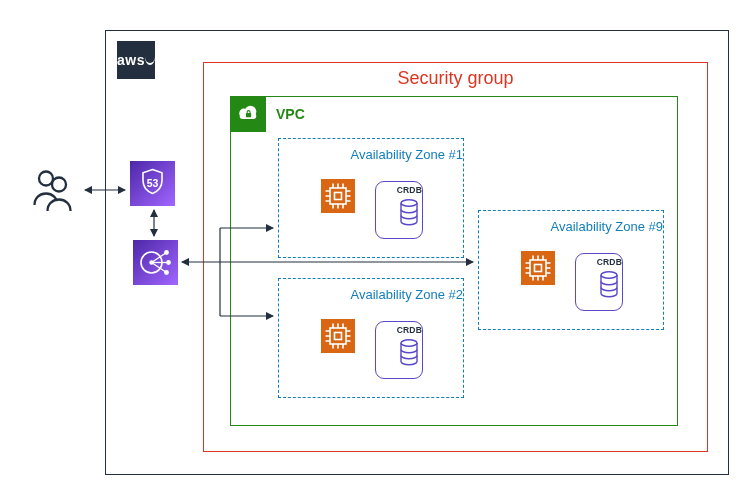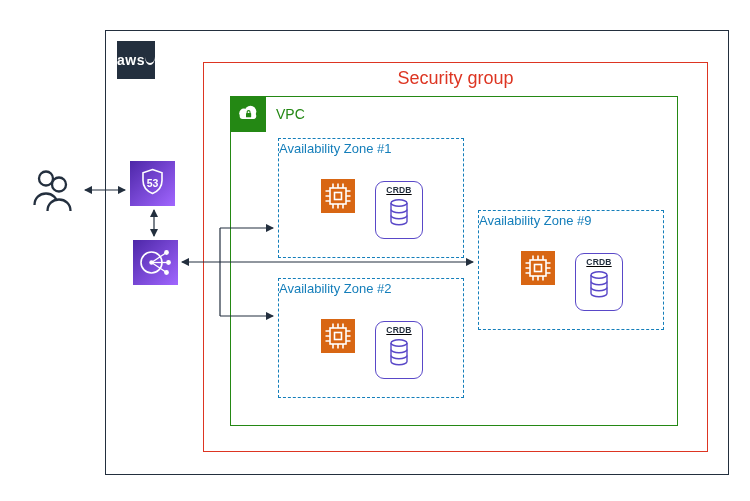--- a/index.html
+++ b/index.html
@@ -13,32 +13,32 @@
             display:flex;flex-direction:row;align-items:center;justify-content:center;}
   .aws-text{font-size:14px;font-weight:bold;line-height:1;letter-spacing:.5px;}
   .aws-smile{width:20px;height:6px;border-bottom:2px solid #fff;
              border-radius:0 0 50% 50%/0 0 100% 100%;margin-top:1px;}
   .sg{left:203px;top:62px;width:505px;height:390px;border:1px solid #dd3522;}
   .sg-label{position:absolute;top:5px;left:0;width:100%;text-align:center;
             color:#dd3522;font-size:18px;}
   .vpc{left:230px;top:96px;width:448px;height:330px;border:1px solid #248814;}
   .vpc-icon{left:230px;top:96px;width:36px;height:36px;background:#248814;
             display:flex;align-items:center;justify-content:center;}
-  .vpc-label{left:276px;top:106px;color:#248814;font-size:14px;font-weight:400;}
+  .vpc-label{left:276px;top:106px;color:#248814;font-size:14px;font-weight:700;}
 
   
   .az{border:1.3px dashed #147eba;width:186px;height:120px;}
   .az1{left:278px;top:138px;}
   .az2{left:278px;top:278px;}
   .az3{left:478px;top:210px;}
-  .az-label{margin-top:2px;text-align:left;color:#147eba;font-size:13px;}
+  .az-label{margin-top:8px;text-align:right;color:#147eba;font-size:13px;}
   .ec2{position:absolute;left:42px;top:40px;width:34px;height:34px;background:#d86613;}
   .crdb{position:absolute;left:96px;top:42px;width:48px;height:58px;background:#fff;
         border:1.4px solid #5948c8;border-radius:9px;display:flex;flex-direction:column;
-        align-items:center;padding-top:4px;box-sizing:border-box;text-decoration:underline;}
+        align-items:flex-end;padding-top:4px;box-sizing:border-box;}
   .crdb-label{font-size:8.5px;font-weight:bold;color:#232f3e;letter-spacing:.2px;line-height:1;}
   .db-svg{margin-top:2px;}
 
   
   .users{left:27px;top:166px;width:54px;height:50px;}
   .svc{width:45px;height:45px;background:linear-gradient(135deg,#4d27a8,#a166ff);
        display:flex;align-items:center;justify-content:center;}
   .r53{left:130px;top:161px;}
   .elb{left:133px;top:240px;}
 

